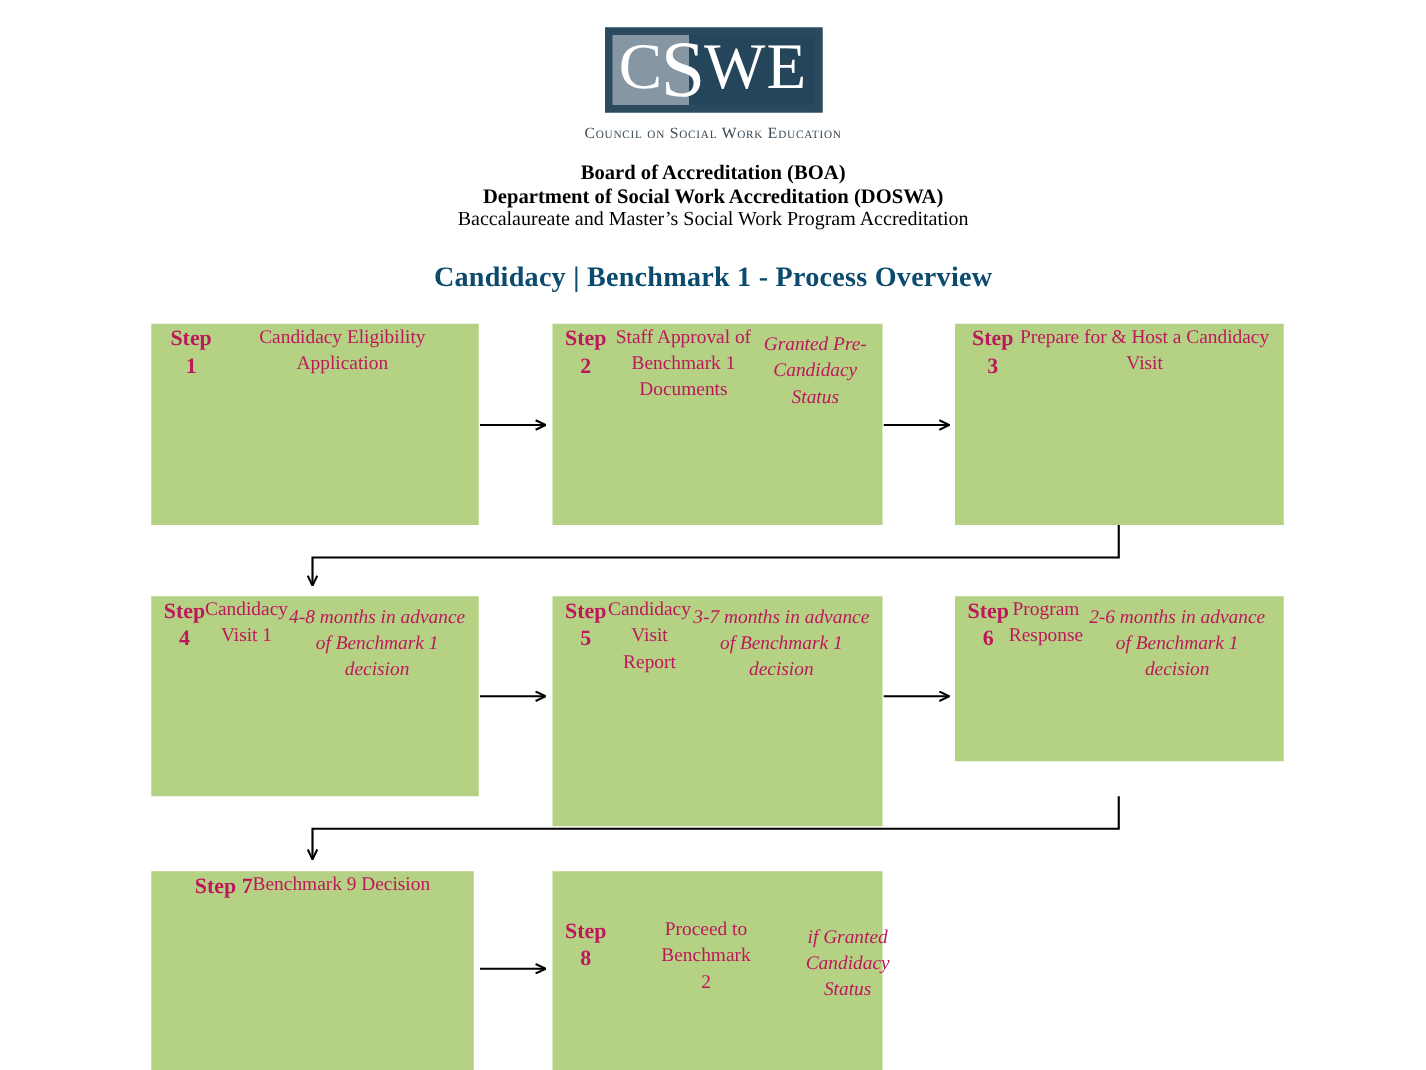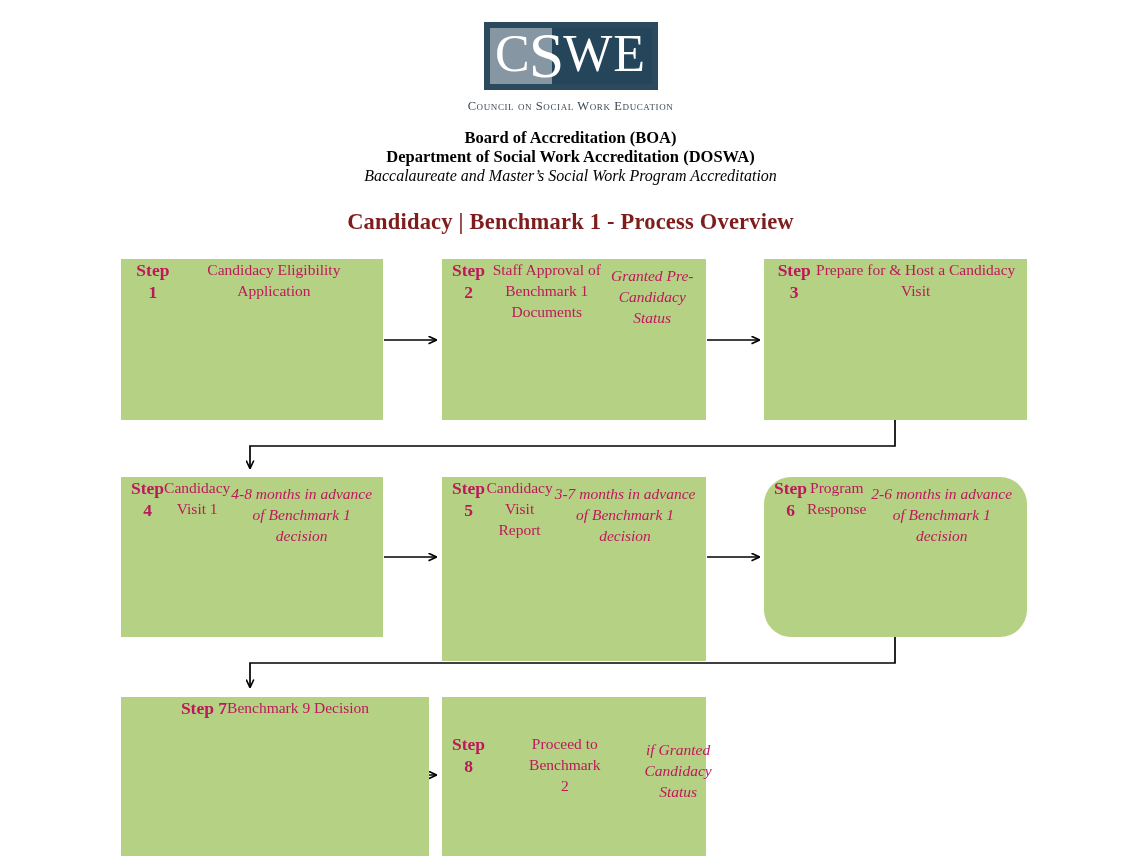--- a/index.html
+++ b/index.html
@@ -77,32 +77,31 @@
     text-align: center;
     color: #000000;
   }
   .header-line1, .header-line2 {
     font-size: 16.5px;
     font-weight: bold;
     line-height: 19px;
   }
   .header-line3 {
     font-size: 16px;
-    font-style: italic;
     line-height: 20px;
   }
 
   .page-title {
     position: absolute;
     left: 0; top: 209px;
     width: 1141px;
     text-align: center;
     font-size: 22.5px;
     font-weight: bold;
-    color: #7f1d1d;
+    color: #0c4a6e;
     letter-spacing: 0.2px;
   }
 
   
   .step-box {
     position: absolute;
     background: #b5d183;
     color: #be185d;
     text-align: center;
     padding: 0 10px;
@@ -203,27 +202,27 @@
     <div class="step-body">Candidacy Visit 1</div>
     <div class="step-note">4-8 months in advance of Benchmark 1 decision</div>
   </div>
 
   <div class="step-box" style="left:442px; top:477px; width:264px; height:184px;">
     <div class="step-title">Step 5</div>
     <div class="step-body">Candidacy Visit Report</div>
     <div class="step-note">3-7 months in advance of Benchmark 1 decision</div>
   </div>
 
-  <div class="step-box" style="left:764px; top:477px; width:263px; height:160px;border-radius:27px;">
+  <div class="step-box" style="left:764px; top:477px; width:263px; height:132px;">
     <div class="step-title">Step 6</div>
     <div class="step-body">Program Response</div>
     <div class="step-note">2-6 months in advance of Benchmark 1 decision</div>
   </div>
 
-  <div class="step-box" style="left:121px; top:697px; width:308px; height:159px;">
+  <div class="step-box" style="left:121px; top:697px; width:258px; height:159px;">
     <div class="step-title">Step 7</div>
     <div class="step-body">Benchmark 9 Decision</div>
   </div>
 
   <div class="step-box align-upper" style="left:442px; top:697px; width:264px; height:159px; padding-top:36px;">
     <div class="step-title">Step 8</div>
     <div class="step-body">Proceed to Benchmark 2</div>
     <div class="step-note">if Granted Candidacy Status</div>
   </div>
 

